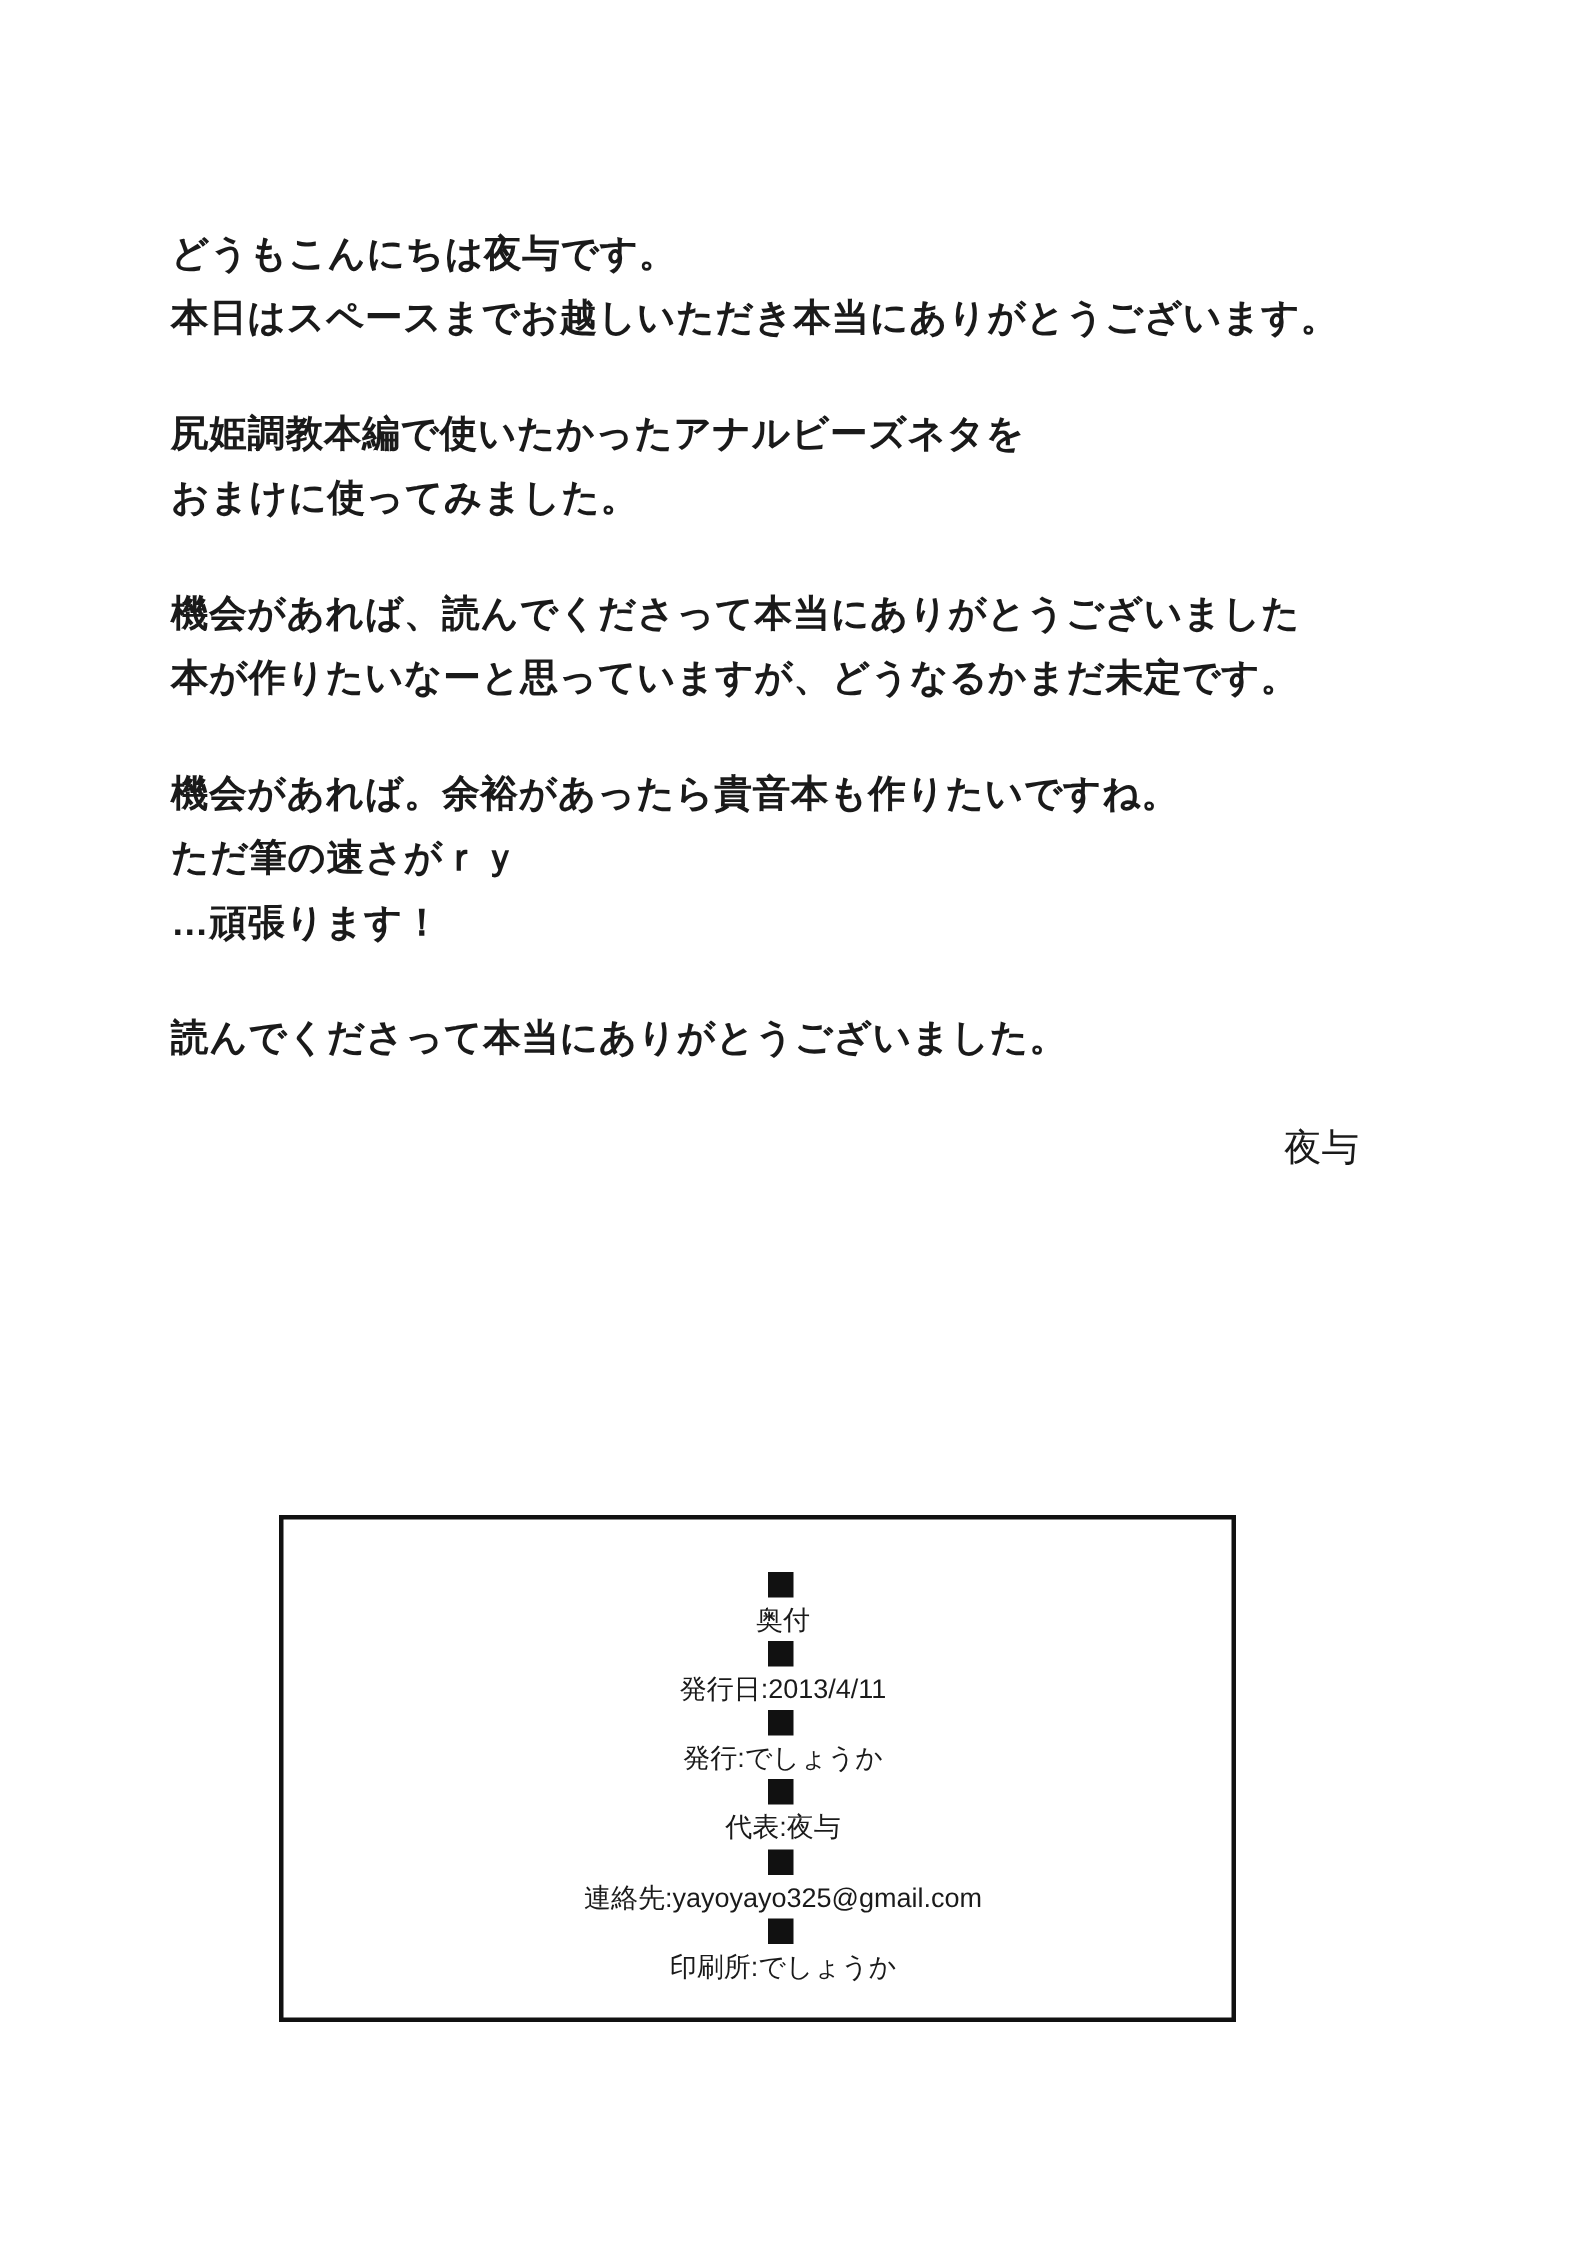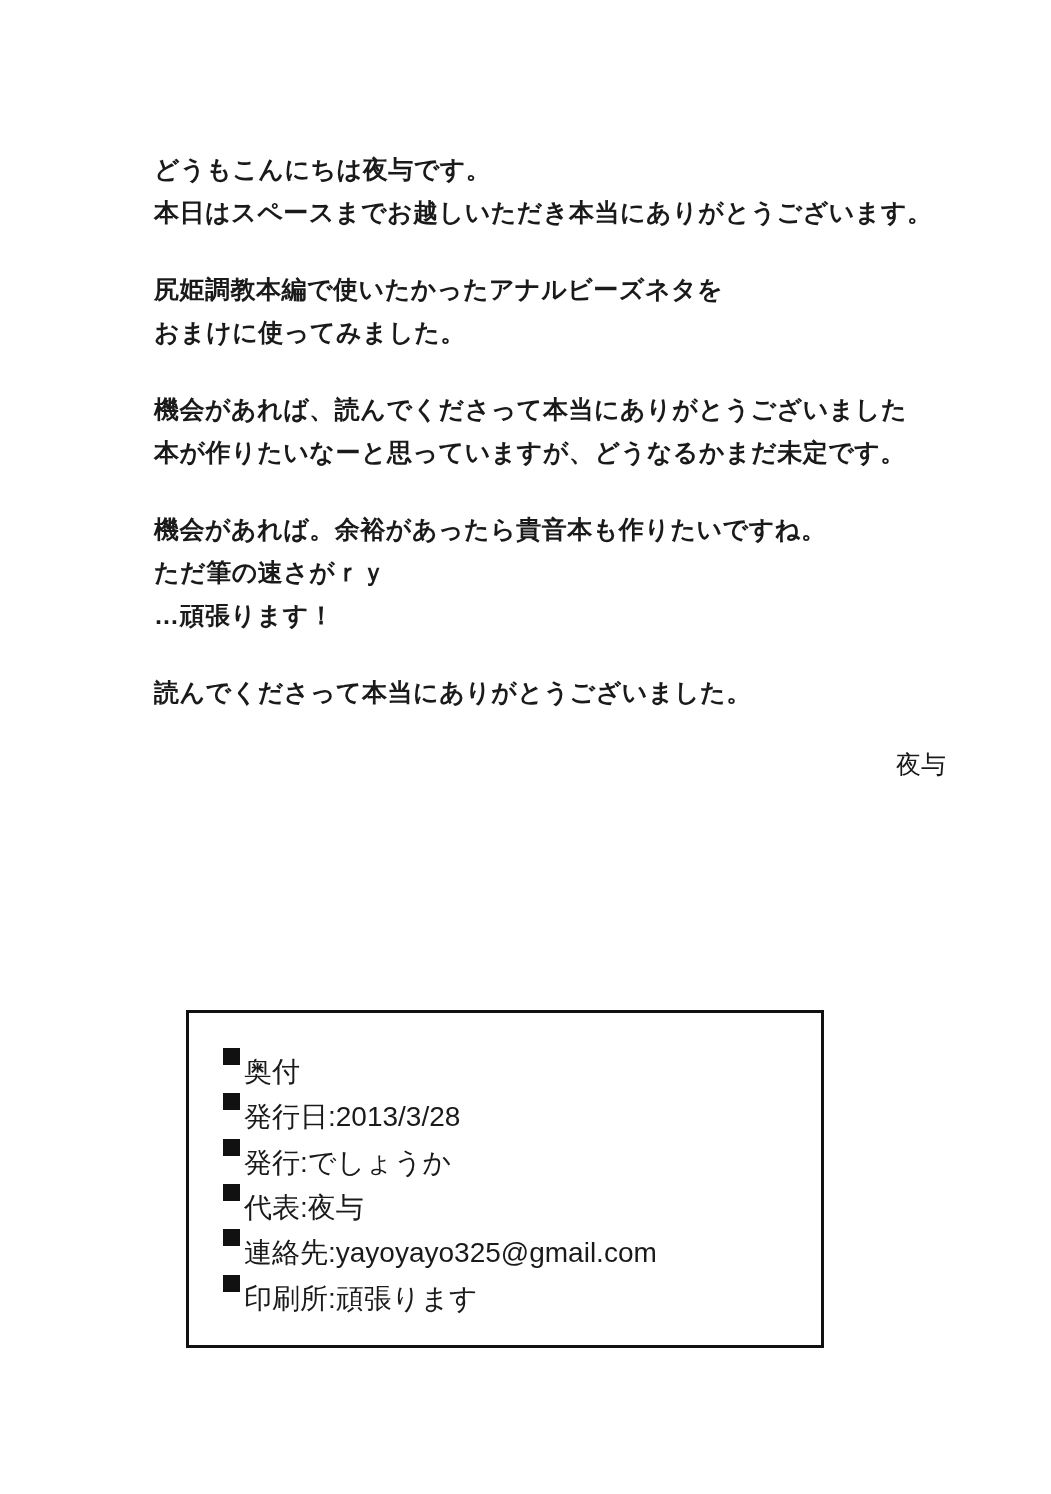--- a/index.html
+++ b/index.html
@@ -14,21 +14,20 @@
     background: #ffffff;
     font-family: "Liberation Sans", "DejaVu Sans", sans-serif;
     color: #1a1a1a;
     overflow: hidden;
   }
   .afterword {
     position: absolute;
     left: 114px;
     top: 148px;
     width: 830px;
-    margin-left: 40px;
   }
   .para {
     margin: 0 0 34px 0;
   }
   .line {
     font-size: 25px;
     font-weight: bold;
     line-height: 1.72;
     letter-spacing: 0.5px;
     white-space: pre;
@@ -46,25 +45,26 @@
     top: 1010px;
     width: 638px;
     height: 338px;
     border: 3px solid #111111;
     box-sizing: border-box;
   }
   .colophon-inner {
     padding: 36px 0 0 34px;
   }
   .col-line {
-    font-size: 28px;
+    font-size: 18px;
     line-height: 1.62;
     white-space: pre;
     display: flex;
-    align-items: flex-start;
+    align-items: center;
+    flex-direction: column;
   }
   .bullet {
     display: inline-block;
     width: 17px;
     height: 17px;
     background: #111111;
     margin-right: 4px;
     flex: 0 0 auto;
     position: relative;
     top: -1px;
@@ -101,21 +101,21 @@
       </div>
       <div class="para">
         <div class="line">読んでくださって本当にありがとうございました。</div>
       </div>
       <div class="signature">夜与</div>
     </div>
 
   <div class="colophon">
     <div class="colophon-inner">
         <div class="col-line"><span class="bullet"></span><span class="col-text">奥付</span></div>
-        <div class="col-line"><span class="bullet"></span><span class="col-text">発行日:2013/3/28</span></div>
+        <div class="col-line"><span class="bullet"></span><span class="col-text">発行日:2013/4/11</span></div>
         <div class="col-line"><span class="bullet"></span><span class="col-text">発行:でしょうか</span></div>
         <div class="col-line"><span class="bullet"></span><span class="col-text">代表:夜与</span></div>
         <div class="col-line"><span class="bullet"></span><span class="col-text">連絡先:yayoyayo325@gmail.com</span></div>
-        <div class="col-line"><span class="bullet"></span><span class="col-text">印刷所:頑張ります</span></div>
+        <div class="col-line"><span class="bullet"></span><span class="col-text">印刷所:でしょうか</span></div>
       </div>
   </div>
 
 </div>
 
 </body></html>

